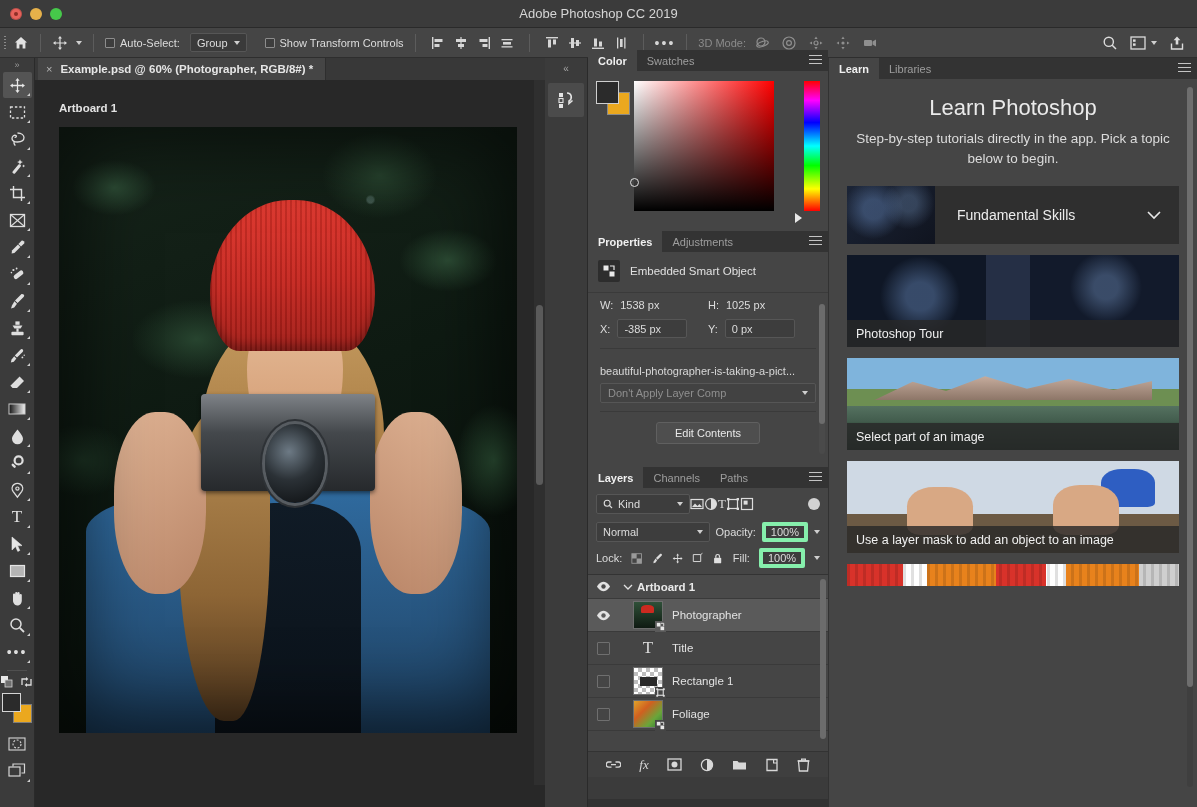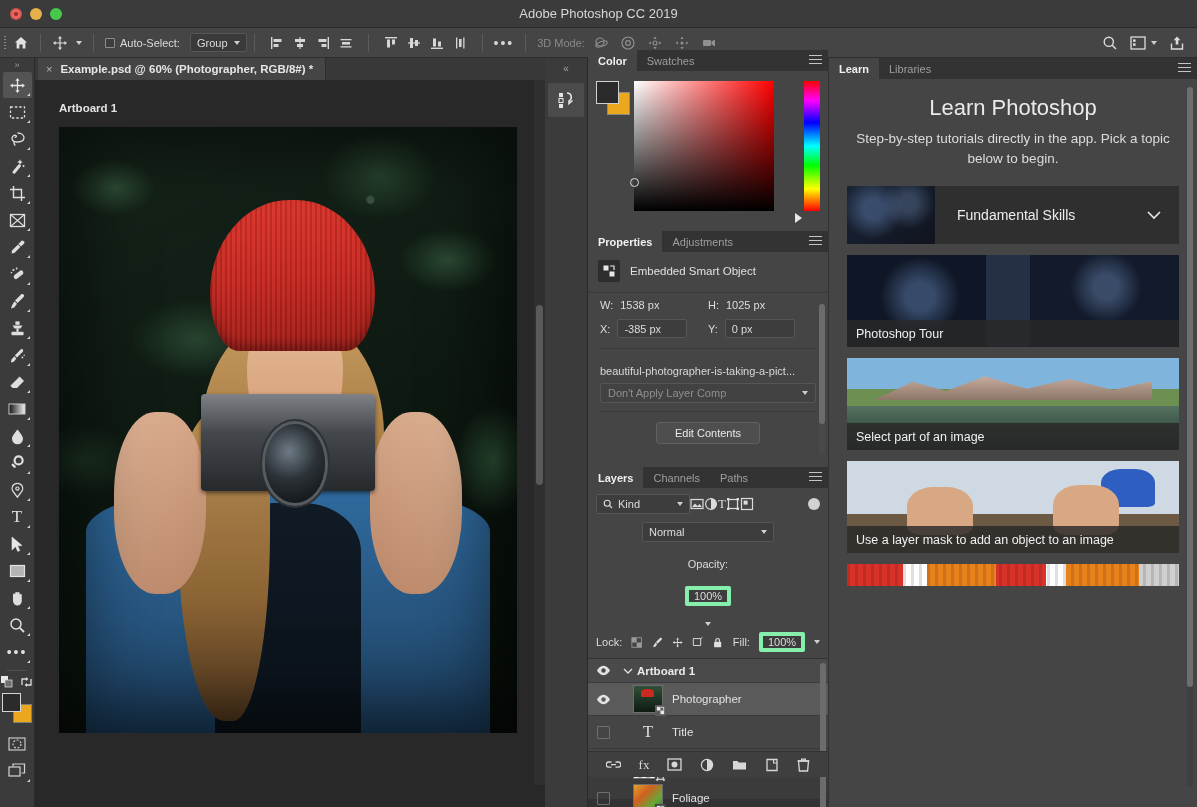--- a/index.html
+++ b/index.html
@@ -224,21 +224,21 @@
     color:#e8e8e8; font-size:11px; padding:4px 18px;
   }
   .prop-scroll { position:absolute; right:3px; top:52px; width:6px; height:150px; background:#4a4a4a; border-radius:3px; }
   .prop-scroll i { position:absolute; left:0; top:0; width:6px; height:120px; background:#6c6c6c; border-radius:3px; }
 
   
   .lay-toolrow { display:flex; align-items:center; padding:6px 8px; }
   .kind { display:flex; align-items:center; gap:5px; background:#3d3d3d; border:1px solid #565656;
           border-radius:2px; height:20px; padding:0 6px; width:94px; color:#dcdcdc; font-size:11px; }
   .kind .caret { margin-left:auto; }
-  .lay-row2 { display:flex; align-items:center; gap:16px; padding:2px 8px 4px; font-size:11px; color:#dcdcdc;flex-direction:column; }
+  .lay-row2 { display:flex; align-items:center; gap:6px; padding:2px 8px 4px; font-size:11px; color:#dcdcdc; }
   .blend { display:flex; align-items:center; background:#3d3d3d; border:1px solid #565656; border-radius:2px;
            height:20px; padding:0 6px; width:132px; color:#dcdcdc; font-size:11px; }
   .blend .caret { margin-left:auto; }
   .numfield { background:#3d3d3d; border:4px solid #86efac; border-radius:2px; height:20px; padding:0 5px;
               display:flex; align-items:center; color:#dcdcdc; font-size:11px; }
   .lock-row { display:flex; align-items:center; gap:9px; padding:2px 8px 6px; font-size:11px; color:#dcdcdc; }
   .layerlist { border-top:1px solid #333; }
   .layer {
     display:flex; align-items:center; height:33px; border-bottom:1px solid #3a3a3a; position:relative;
   }
@@ -386,20 +386,24 @@
 
     <div class="ob-item">
       <span class="chk"></span>
       <span class="ob-label">Auto-Select:</span>
     </div>
     <div class="minisel">
       <span>Group</span>
       <span class="caret"></span>
     </div>
 
+    <div class="ob-item" style="margin-left:14px">
+      <span class="chk"></span>
+      <span class="ob-label">Show Transform Controls</span>
+    </div>
 
     <div class="ob-sep"></div>
 
     <div class="align-grp">
       <svg width="14" height="14" viewBox="0 0 14 14">
         <rect x="1" y="1" width="1.4" height="12" fill="#d6d6d6"></rect>
           <rect x="3.5" y="3" width="8" height="3" fill="#d6d6d6"></rect>
           <rect x="3.5" y="8" width="5" height="3" fill="#d6d6d6"></rect>
       </svg>
       <svg width="14" height="14" viewBox="0 0 14 14">
@@ -1006,21 +1010,21 @@
             <i></i>
           </div>
       </div>
 
       <div class="layer-footer">
         <svg width="15" height="13" viewBox="0 0 15 13">
           <path d="M5.5 4 L2.8 4 a2.6 2.6 0 0 0 0 5.2 L5.5 9.2" fill="none" stroke="#d8d8d8" stroke-width="1.3"></path>
           <path d="M9.5 4 L12.2 4 a2.6 2.6 0 0 1 0 5.2 L9.5 9.2" fill="none" stroke="#d8d8d8" stroke-width="1.3"></path>
           <line x1="5" y1="6.6" x2="10" y2="6.6" stroke="#d8d8d8" stroke-width="1.3"></line>
         </svg>
-        <span style="color:#d8d8d8;font-size:13px;font-family:'Liberation Serif',serif">fx</span>
+        <span style="color:#d8d8d8;font-size:13px;font-style:italic;font-family:'Liberation Serif',serif">fx</span>
         <svg width="15" height="13" viewBox="0 0 15 13">
           <rect x="1" y="1" width="13" height="11" fill="none" stroke="#d8d8d8" stroke-width="1.3"></rect>
           <circle cx="7.5" cy="6.5" r="3" fill="#d8d8d8"></circle>
         </svg>
         <svg width="14" height="14" viewBox="0 0 14 14">
           <circle cx="7" cy="7" r="5.6" fill="none" stroke="#d8d8d8" stroke-width="1.2"></circle>
           <path d="M7 1.4 A5.6 5.6 0 0 1 7 12.6 Z" fill="#d8d8d8"></path>
         </svg>
         <svg width="15" height="13" viewBox="0 0 15 13">
           <path d="M1 3 L5.5 3 L6.8 4.6 L14 4.6 L14 11.5 L1 11.5 Z" fill="#d8d8d8"></path>

